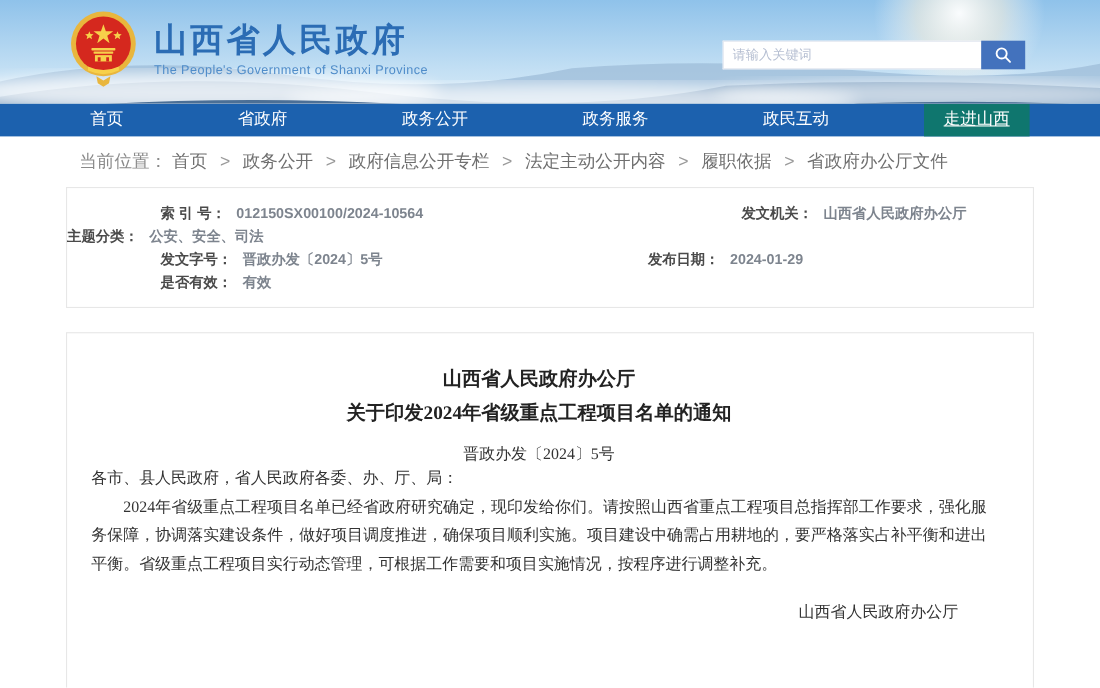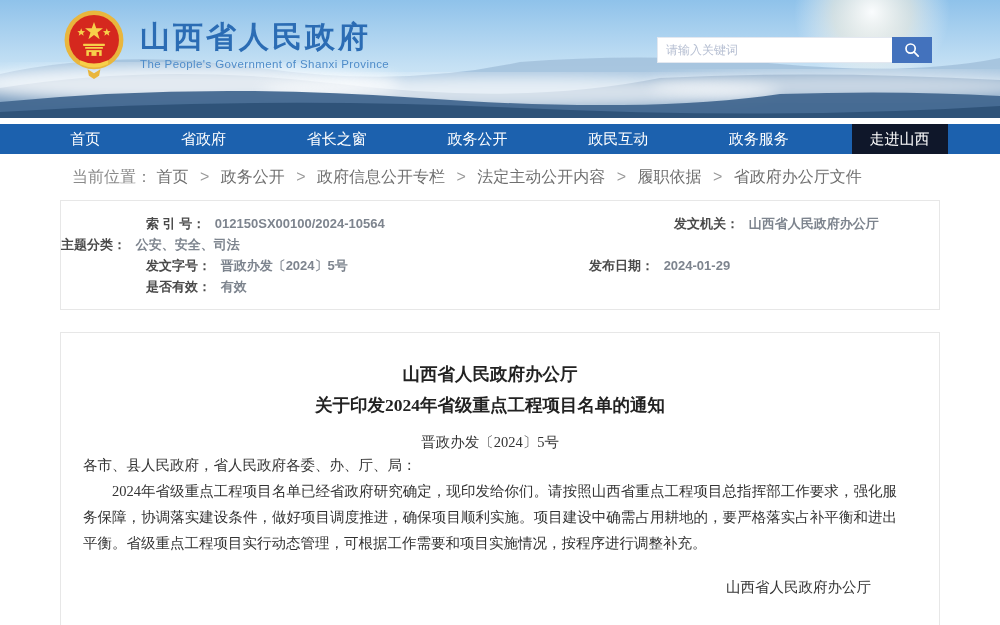--- a/index.html
+++ b/index.html
@@ -1,38 +1,38 @@
 <!DOCTYPE html>
 <html><head>
 <meta charset="utf-8">
 <style>
   * { margin:0; padding:0; box-sizing:border-box; }
   html,body { width:1000px; height:625px; overflow:hidden; background:#fff;
     font-family:"Liberation Sans","DejaVu Sans",sans-serif; }
 
   
-  .banner { position:relative; width:1000px; height:124px; overflow:hidden; }
+  .banner { position:relative; width:1000px; height:94px; overflow:hidden; }
   .banner svg.banner-art { position:absolute; inset:0; }
   .logo-area { position:absolute; left:62px; top:8px; display:flex; align-items:center; }
   .emblem { width:64px; height:74px; margin-right:14px; }
   .site-title { font-size:30px; font-weight:bold; color:#2b6cb4; letter-spacing:3px; line-height:34px; }
   .site-subtitle { font-size:11.5px; color:#4f8cc9; margin-top:4px; letter-spacing:0.4px; }
   .search-bar { position:absolute; right:68px; top:37px; display:flex; height:26px; }
   .search-input { width:235px; height:26px; border:1px solid #e3e8f0; border-right:none;
     padding:0 8px; font-size:12px; color:#0c4a6e; background:#fff; outline:none; }
   .search-input::placeholder { color:#b6bfd2; }
   .search-btn { width:40px; height:26px; background:#4372bd; border:none; cursor:pointer;
     display:flex; align-items:center; justify-content:center; }
 
   
   .nav { width:1000px; height:30px; background:#1c61ae; display:flex;
     justify-content:space-around; align-items:center; padding:0 30px; }
   .nav-item { color:#fff; font-size:15px; line-height:30px; padding:0 18px;
     text-decoration:none; cursor:pointer; white-space:nowrap; }
-  .nav-item.active { background:#0f172a; }
+  .nav-item.active { background:#0f766e;text-decoration:underline; }
 
   
   .breadcrumb { padding:13px 0 10px 72px; font-size:16px; color:#8a8a8a; }
   .breadcrumb a { color:#6f6f6f; text-decoration:none; cursor:pointer; }
   .breadcrumb .sep { margin:0 7px; color:#9a9a9a; }
   .breadcrumb .current { color:#6f6f6f; }
 
   
   .meta-panel { margin:2px 60px 0 60px; border:1px solid #e7e7e7; background:#fff;
     padding:12px 0 12px 0;font-weight:bold; }
@@ -112,24 +112,23 @@
         <circle cx="6.6" cy="6.6" r="4.6" fill="none" stroke="#fff" stroke-width="1.7"></circle>
         <line x1="10.2" y1="10.2" x2="14.2" y2="14.2" stroke="#fff" stroke-width="1.7" stroke-linecap="round"></line>
       </svg>
     </button>
   </div>
 </div>
 
 <div class="nav">
   <a class="nav-item">首页</a>
   <a class="nav-item">省政府</a>
-  <a class="nav-item">省长之窗</a>
   <a class="nav-item">政务公开</a>
+  <a class="nav-item">政务服务</a>
   <a class="nav-item">政民互动</a>
-  <a class="nav-item">政务服务</a>
   <a class="nav-item active">走进山西</a>
 </div>
 
 <div class="breadcrumb">
   <span>当前位置：</span>
   <a>首页</a>
   <span class="sep">&gt;</span>
   <a>政务公开</a>
   <span class="sep">&gt;</span>
   <a>政府信息公开专栏</a>

